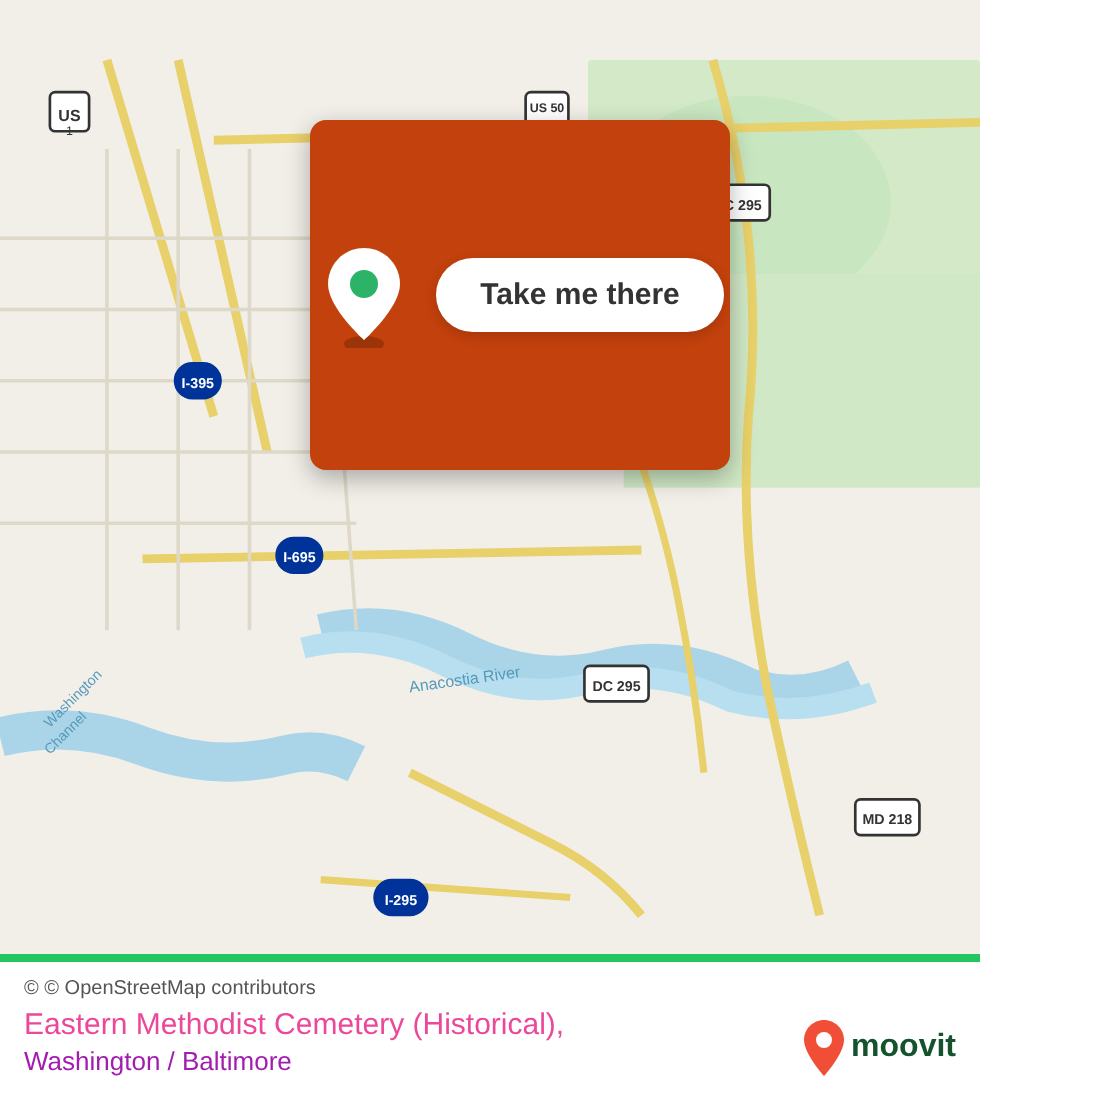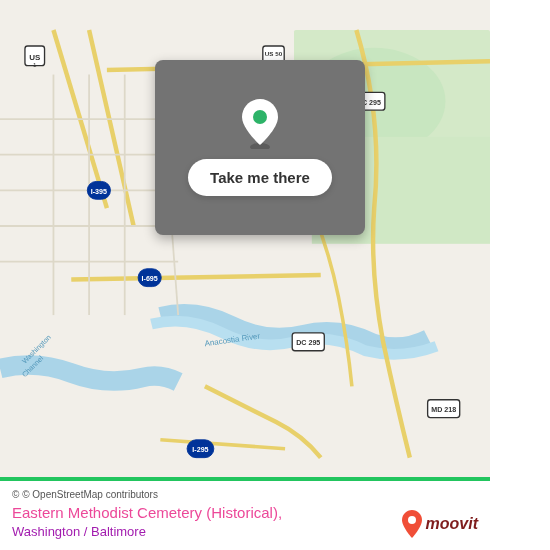--- a/index.html
+++ b/index.html
@@ -26,24 +26,24 @@
       width: 100%; height: 100%;
     }
 
     
     #action-card {
       position: absolute;
       top: 60px;
       left: 155px;
       width: 210px;
       height: 175px;
-      background-color: #737373;
+      background-color: #c2410c;
       border-radius: 8px;
       display: flex;
-      flex-direction: column;
+      flex-direction: row;
       align-items: center;
       justify-content: center;
       gap: 12px;
       box-shadow: 0 4px 12px rgba(0,0,0,0.3);
     }
 
     #location-pin {
       width: 48px;
       height: 48px;
       display: flex;
@@ -102,22 +102,21 @@
     }
 
     #moovit-pin {
       width: 20px;
       height: 28px;
     }
 
     #moovit-text {
       font-size: 16px;
       font-weight: 700;
-      color: #7f1d1d;
-      font-style: italic;
+      color: #14532d;
     }
   </style>
 </head>
 <body>
 
 <div id="map-container">
 
   <svg id="map-svg" viewBox="0 0 550 550" xmlns="http://www.w3.org/2000/svg">
 
     <rect width="550" height="550" fill="#f2efe9"></rect>

